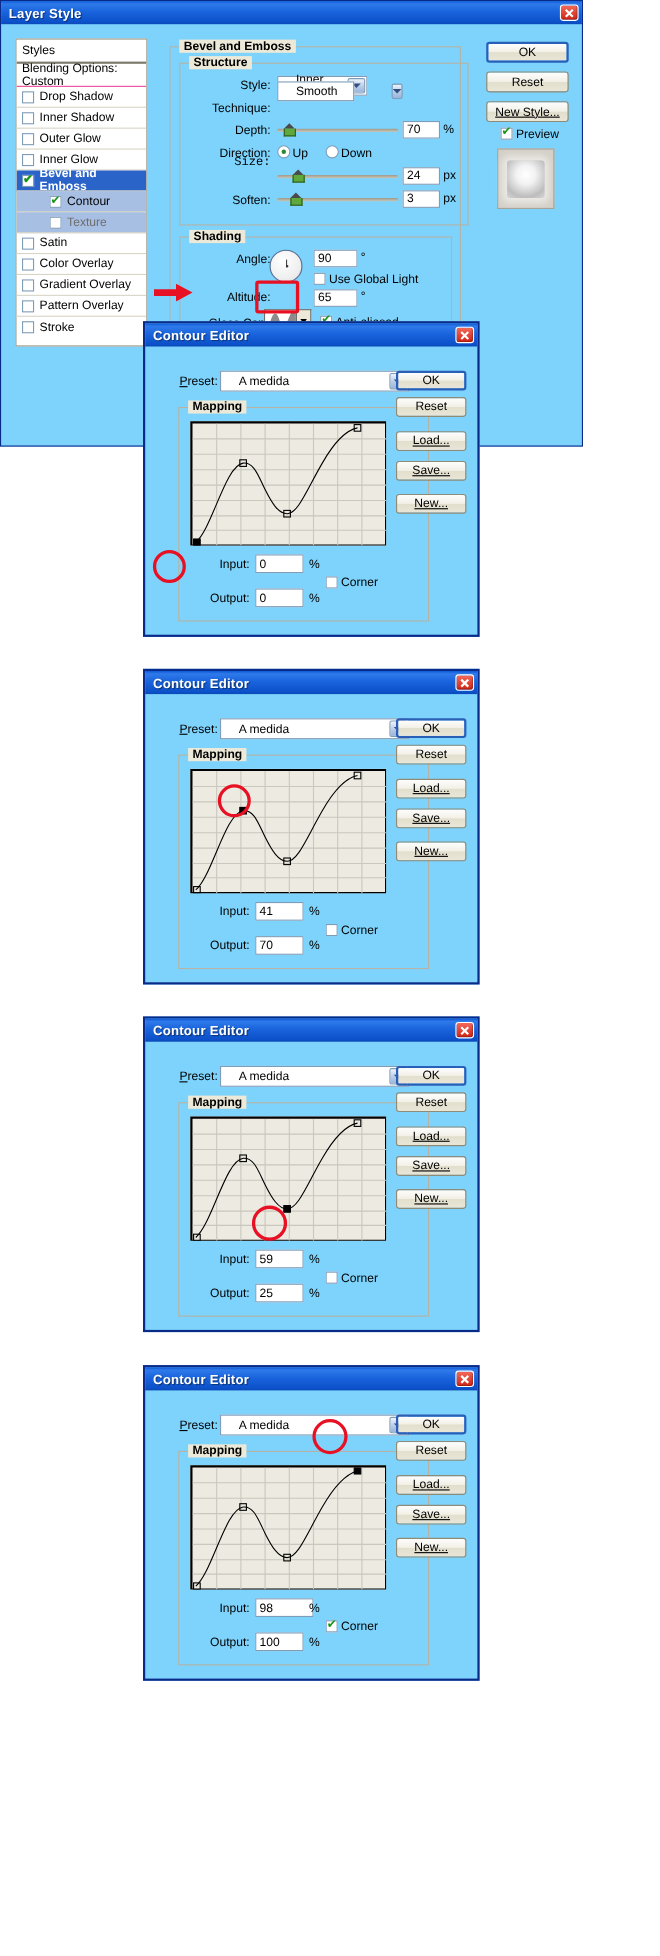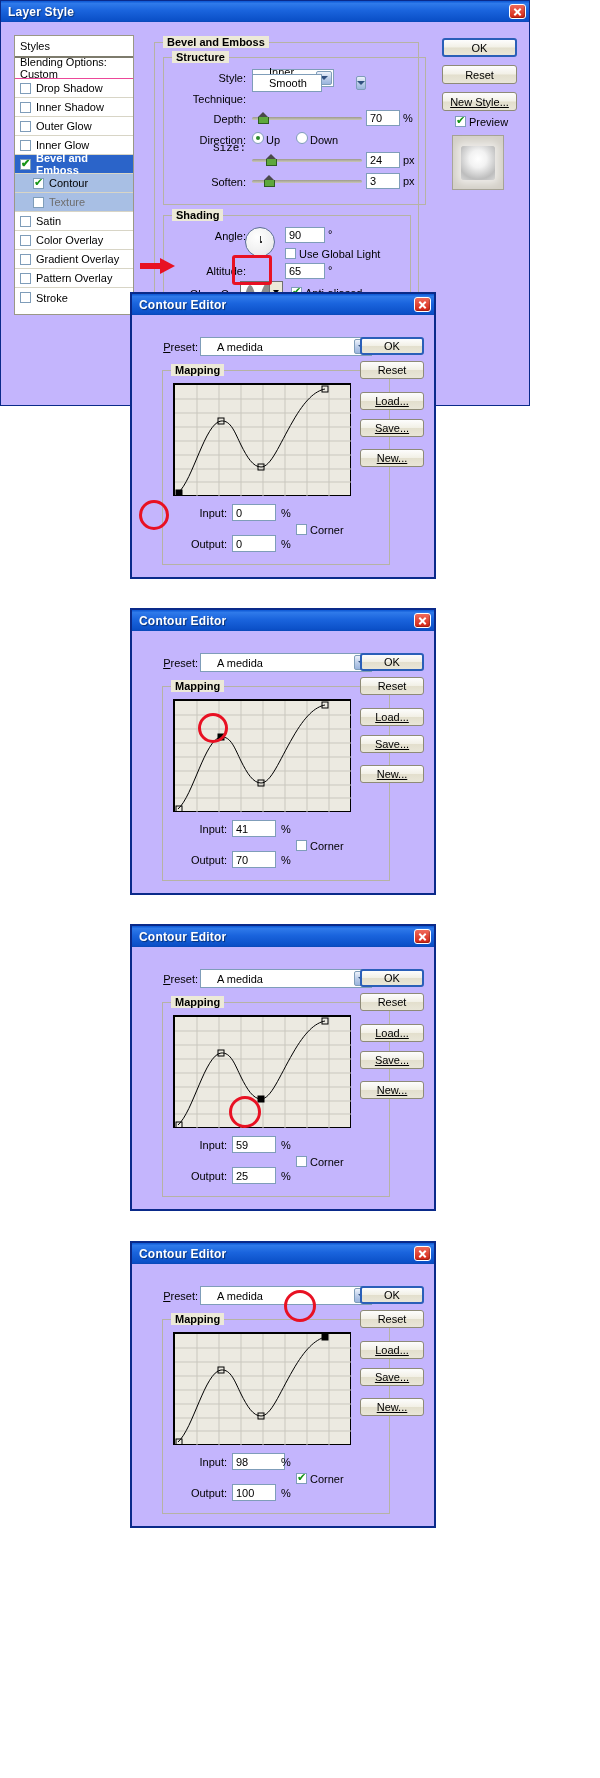--- a/index.html
+++ b/index.html
@@ -6,21 +6,21 @@
   html, body { margin:0; padding:0; }
   body {
     width:600px; height:1778px; position:relative;
     background:#ffffff;
     font-family:"Liberation Sans", sans-serif;
     font-size:11px; color:#000;
     -webkit-font-smoothing:none;
   }
 
   
-  .dlg { position:absolute; background:#c4b5fd; border:1px solid #0a2a8a; }
+  .dlg { position:absolute; background:#7dd3fc; border:1px solid #0a2a8a; }
   .titlebar {
     height:21px; background:linear-gradient(to bottom,#0c57d4 0%,#2f7aea 12%,#1a64dd 45%,#0b50c8 92%,#0a48b6 100%);
     display:flex; align-items:center; padding:0 3px 0 7px;
     color:#fff; font-weight:bold; font-size:12px;
     letter-spacing:.2px;
   }
   .titlebar .tt { flex:1; text-shadow:1px 1px 1px rgba(0,0,0,.45); }
   .closebtn {
     width:17px; height:15px; background:linear-gradient(to bottom,#f06a5a,#d32414);
     border:1px solid #fff; border-radius:3px; position:relative; cursor:pointer;
@@ -89,21 +89,21 @@
     background:linear-gradient(to bottom,#9d9a8c,#c9c6b8); border-radius:2px;}
   .slider .knob { position:absolute; top:0px; width:11px; height:12px; }
   .slider .knob .top{ width:0;height:0;border-left:5px solid transparent;border-right:5px solid transparent;border-bottom:5px solid #4a4a4a;}
   .slider .knob .bot{ width:11px;height:7px;background:#5ea83c;border:1px solid #2e5c20;border-top:0;}
 
   
   .lslist { position:absolute; background:#fff; border:1px solid #9a9886; overflow:hidden; }
   .lsrow { height:19px; display:flex; align-items:center; padding-left:5px; border-bottom:1px solid #d8d5c6; font-size:11px;}
   .lsrow .cb { margin-right:5px; }
   .lsrow.sel { background:#2b64c9; color:#fff; font-weight:bold; }
-  .lsrow.sub { padding-left:18px; background:#a8bfe4; }
+  .lsrow.sub { padding-left:30px; background:#a8bfe4; }
   .lsrow.dim { color:#6e6e6e; }
   .lshdr { height:22px; display:flex; align-items:center; padding-left:5px; border-bottom:2px solid #7d7b6c; font-size:11px;}
 
   
   .previewbox{ position:absolute; background:#d4d0c8; border:1px solid #a5a295; }
   .previewbox .inner{
     position:absolute; left:50%; top:50%; transform:translate(-50%,-50%);
     width:34px; height:34px; border-radius:3px;
     background:radial-gradient(circle at 50% 38%, #ffffff 0%, #f2f2f2 32%, #d2d2d2 58%, #bdbdbd 75%, #d6d6d6 100%);
     box-shadow:0 0 7px 4px rgba(255,255,255,.55);

